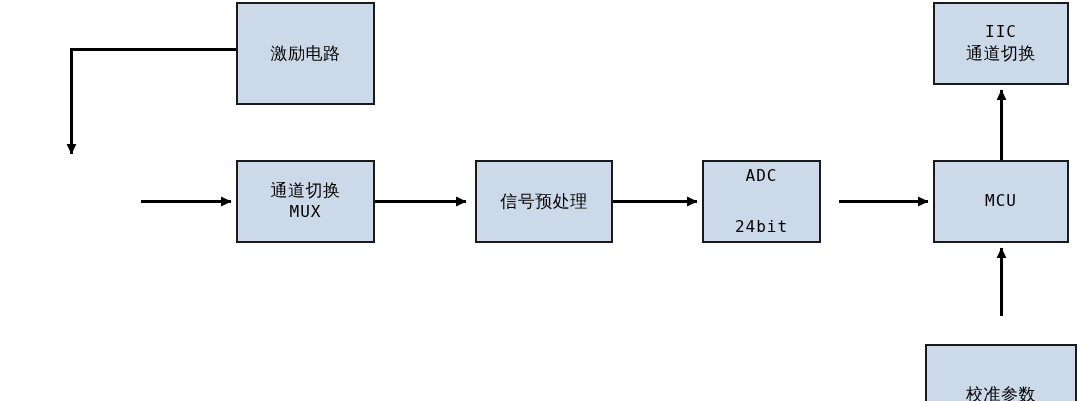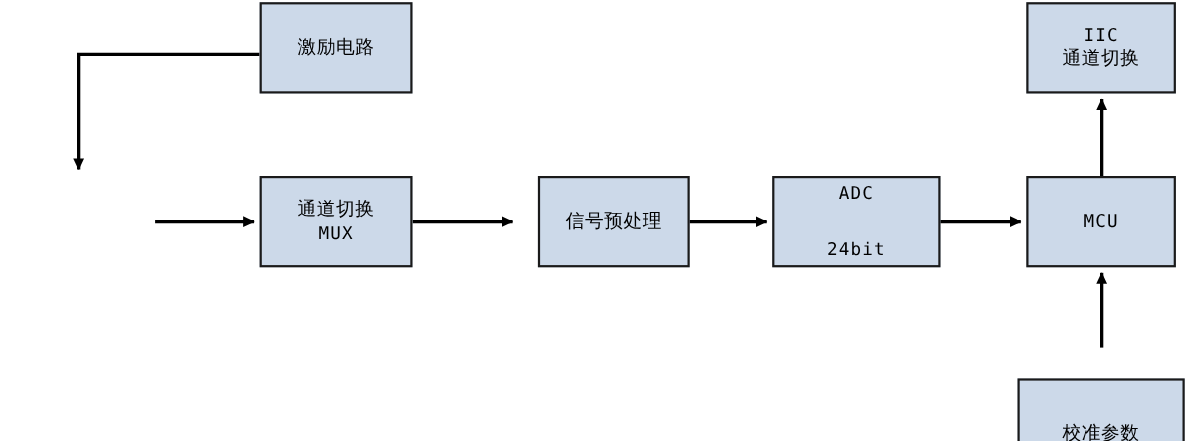--- a/index.html
+++ b/index.html
@@ -38,25 +38,25 @@
     font-family: "DejaVu Sans Mono", "Liberation Mono", monospace;
     letter-spacing: 1px;
   }
   .cjk {
     font-family: "DejaVu Sans", "Liberation Sans", sans-serif;
   }
   .fs16 { font-size: 16px; }
   .fs17 { font-size: 17px; }
 
   
-  #node-excitation { left: 236px; top: 2px;   width: 139px; height: 83px; }
+  #node-excitation { left: 236px; top: 2px;   width: 139px; height: 103px; }
   #node-rtd        { left: 2px;   top: 160px; width: 139px; height: 83px; }
   #node-mux        { left: 236px; top: 160px; width: 139px; height: 83px; }
-  #node-afe        { left: 489px; top: 160px; width: 138px; height: 83px; gap: 16px; }
-  #node-adc        { left: 702px; top: 160px; width: 153px; height: 83px; gap: 30px; }
+  #node-afe        { left: 475px; top: 160px; width: 138px; height: 83px; gap: 16px; }
+  #node-adc        { left: 702px; top: 160px; width: 119px; height: 83px; gap: 30px; }
   #node-mcu        { left: 933px; top: 160px; width: 136px; height: 83px; }
   #node-iic        { left: 933px; top: 2px;   width: 136px; height: 83px; align-items: center; }
   #node-cal        { left: 925px; top: 316px; width: 152px; height: 102px; margin-top: 28px; }
 
   #edges {
     position: absolute;
     left: 0; top: 0;
     width: 1080px;
     height: 401px;
     pointer-events: none;

